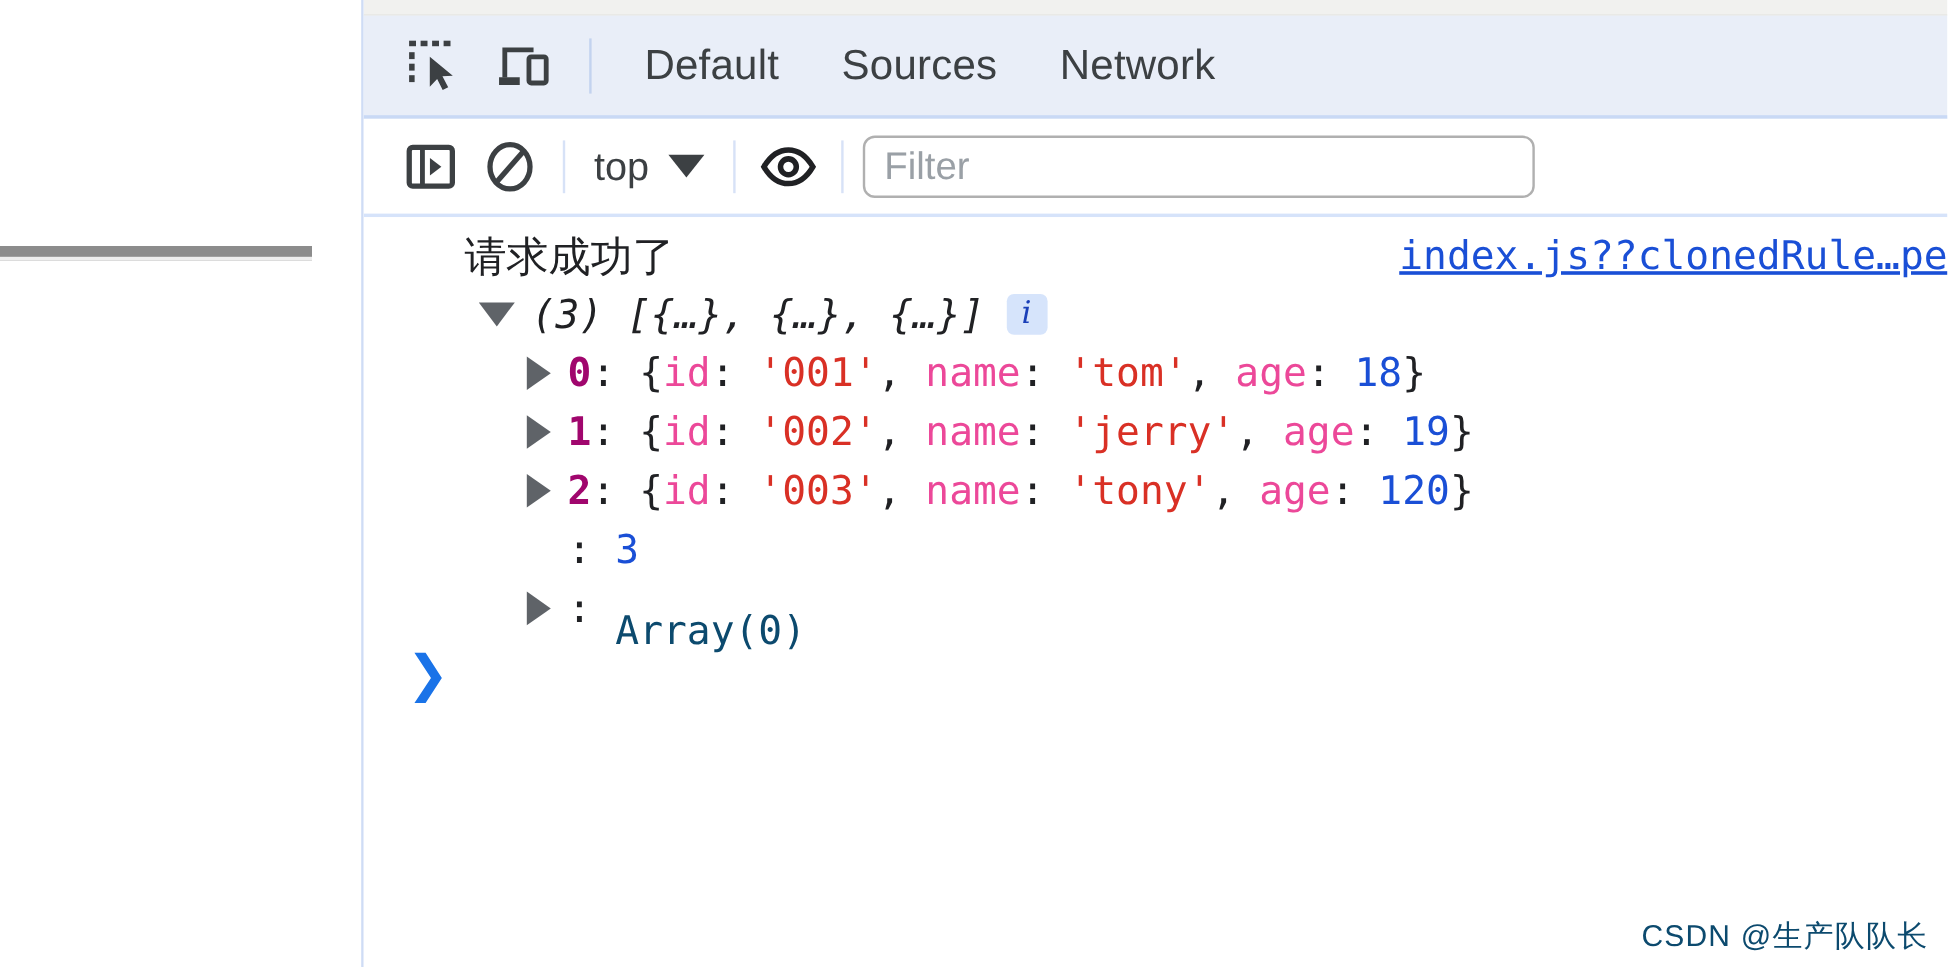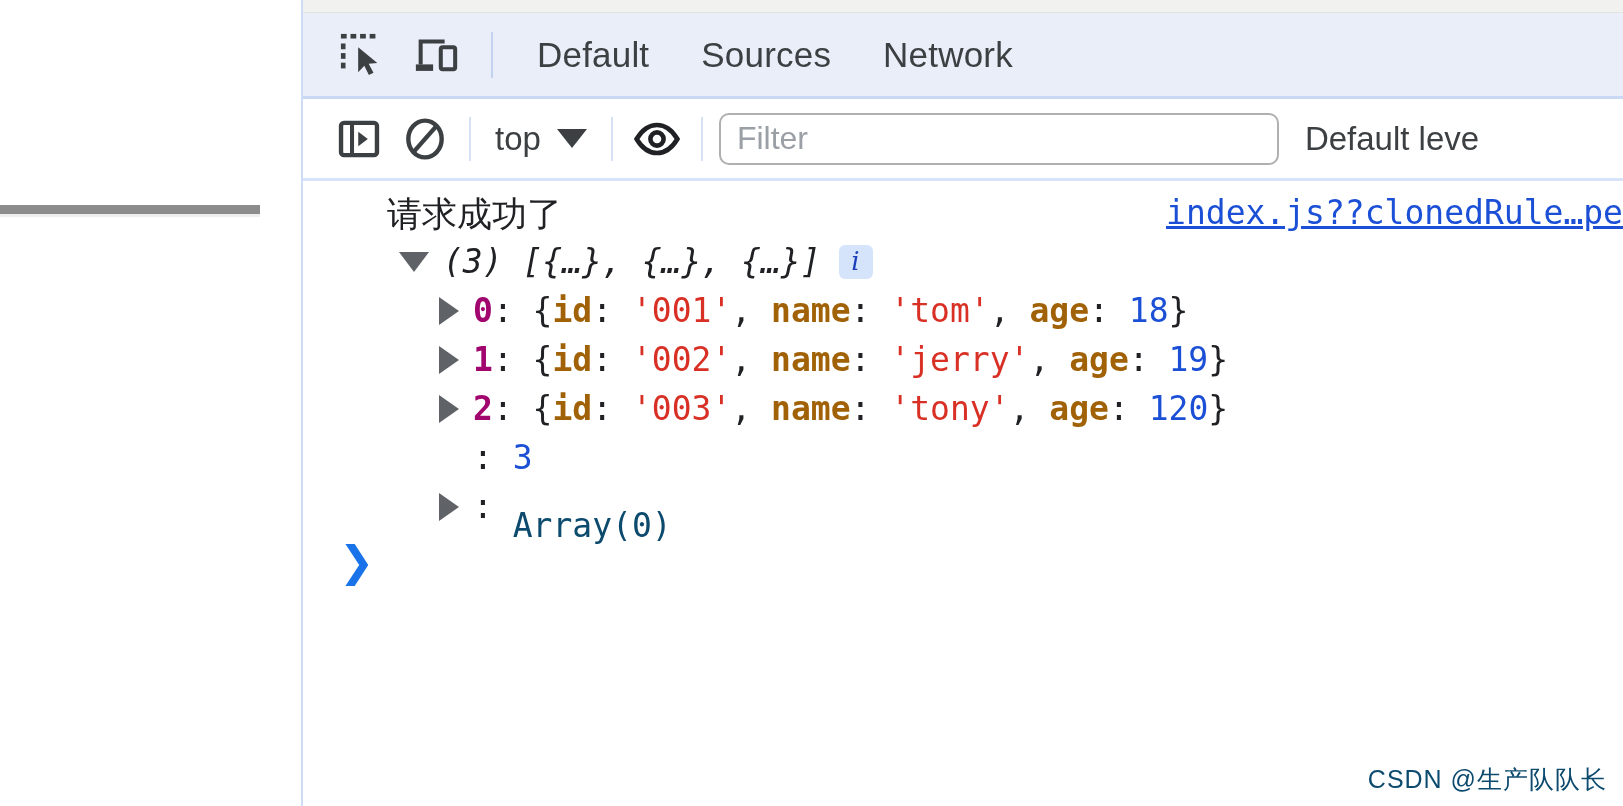--- a/index.html
+++ b/index.html
@@ -228,21 +228,21 @@
     border-top: 14px solid transparent;
     border-bottom: 14px solid transparent;
     border-left: 20px solid #5f6368;
   }
   .indent-1 { padding-left: 96px; }
   .indent-2 { padding-left: 136px; }
   .indent-2-noarrow { padding-left: 170px; }
 
   .tok-preview { color: #202124; font-style: italic; }
   .tok-idx { color: #a0066d; font-weight: bold; font-style: normal; }
-  .tok-key { color: #a16207; font-weight: bold; }
+  .tok-key { color: #ec4899; }
   .tok-len { color: #c5539f; font-weight: bold; }
   .tok-str { color: #d93025; }
   .tok-num { color: #1a4fd6; }
   .tok-punct { color: #202124; }
   .tok-proto { color: #9aa0a6; }
   .tok-protoval { color: #0c4a6e; margin-top: 37px; }
   .info-badge {
     display: inline-flex;
     align-items: center;
     justify-content: center;
@@ -364,21 +364,20 @@
       <svg width="48" height="48" viewBox="0 0 24 24">
         <path d="M1.8 12 C5 6.6 9 5 12 5 C15 5 19 6.6 22.2 12 C19 17.4 15 19 12 19 C9 19 5 17.4 1.8 12 Z" fill="none" stroke="#202124" stroke-width="2.3"></path>
         <circle cx="12" cy="12" r="3.3" fill="none" stroke="#202124" stroke-width="2.3"></circle>
       </svg>
     </div>
 
     <div class="ct-sep"></div>
 
     <input id="filter-input" type="text" placeholder="Filter" style="">
 
-    <div id="level-select">Default leve</div>
   </div>
 
   <div id="console-body">
 
     <div class="log-entry">
       <div id="msg-text">请求成功了</div>
       <div id="source-link">index.js??clonedRule…pe</div>
 
       <div id="array-tree">
 

